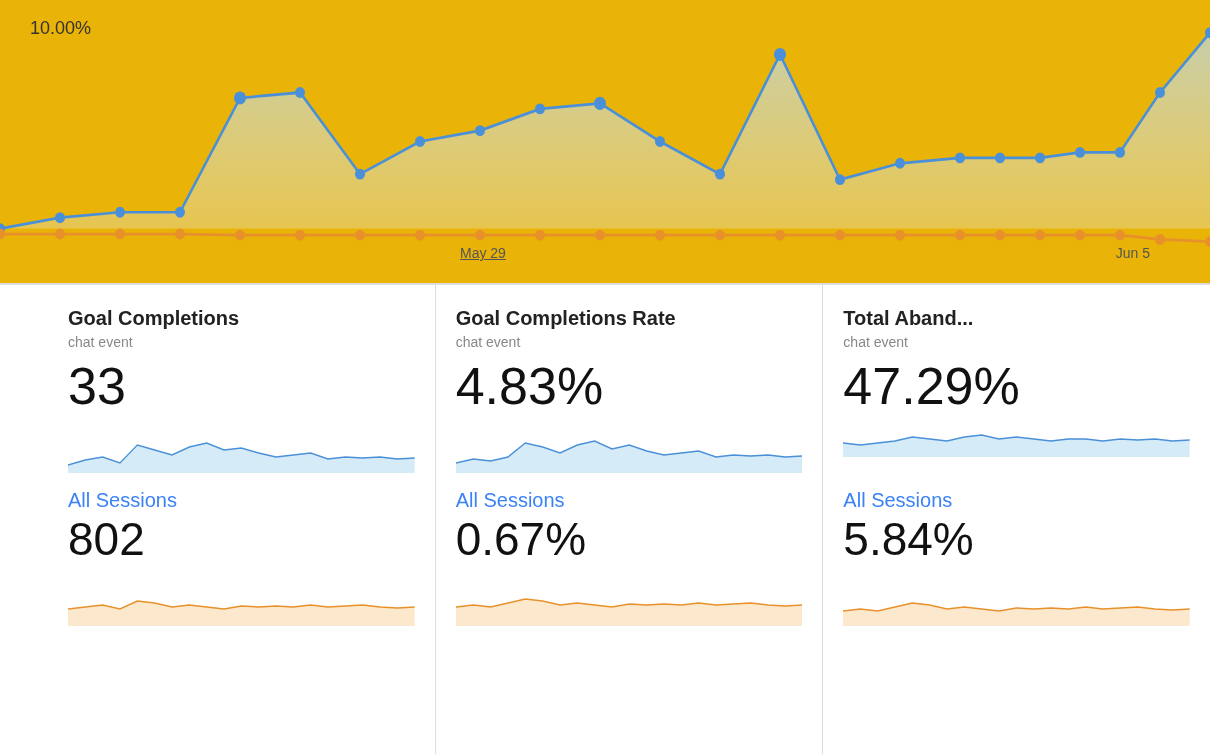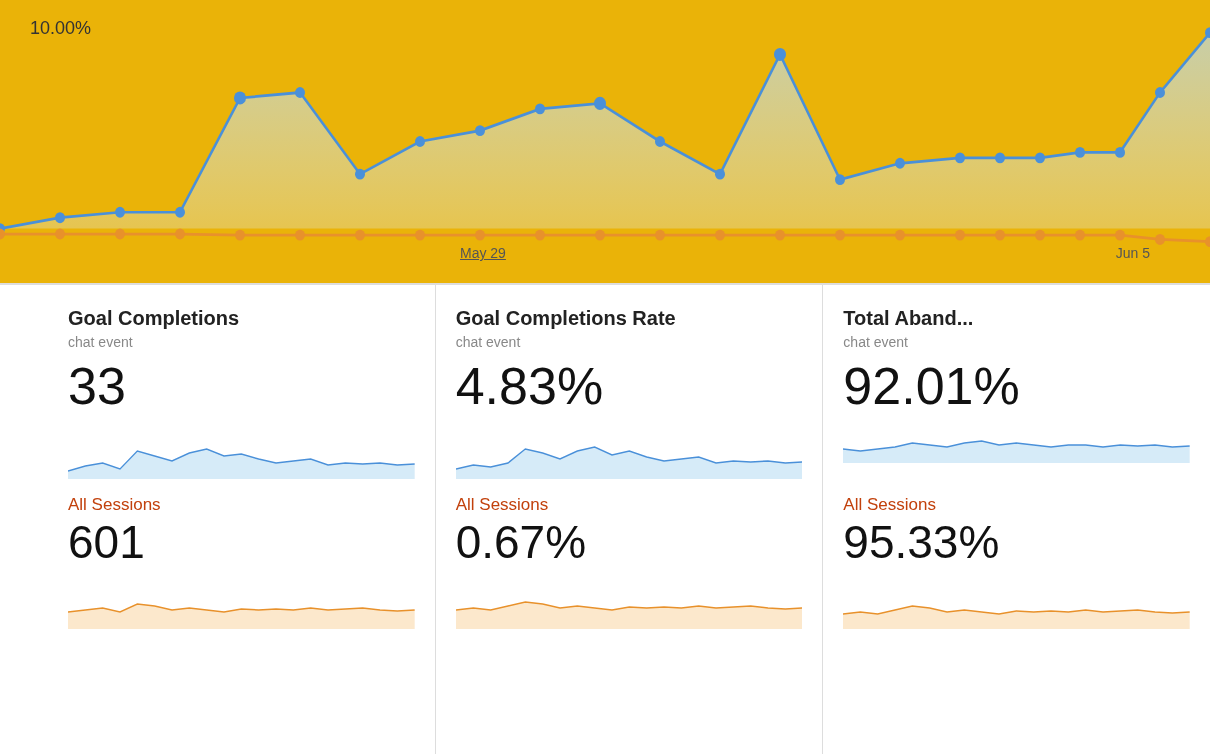--- a/index.html
+++ b/index.html
@@ -87,34 +87,33 @@
       font-size: 14px;
       color: #888;
       margin-bottom: 8px;
     }
 
     .metric-value {
       font-size: 52px;
       font-weight: normal;
       color: #111;
       line-height: 1.1;
-      margin-bottom: 6px;
       white-space: nowrap;
       overflow: hidden;
     }
 
     .mini-chart {
       width: 100%;
       height: 60px;
       margin-bottom: 14px;
     }
 
     .session-label {
-      font-size: 17px;
-      color: #c2410c;
+      font-size: 20px;
+      color: #3b82f6;
       margin-bottom: 2px;
     }
 
     .session-value {
       font-size: 46px;
       font-weight: normal;
       color: #111;
       line-height: 1.1;
       margin-bottom: 6px;
       white-space: nowrap;
@@ -203,21 +202,21 @@
   <div class="metric-card">
     <div class="metric-title">Goal Completions</div>
     <div class="metric-subtitle">chat event</div>
     <div class="metric-value">33</div>
 
     <svg class="mini-chart" viewBox="0 0 400 60" preserveAspectRatio="none" xmlns="http://www.w3.org/2000/svg">
       <polygon points="0,50 20,45 40,42 60,48 80,30 100,35 120,40 140,32 160,28 180,35 200,33 220,38 240,42 260,40 280,38 300,44 320,42 340,43 360,42 380,44 400,43 400,58 0,58" fill="#d6ebf8"></polygon>
       <polyline points="0,50 20,45 40,42 60,48 80,30 100,35 120,40 140,32 160,28 180,35 200,33 220,38 240,42 260,40 280,38 300,44 320,42 340,43 360,42 380,44 400,43" fill="none" stroke="#4a90d9" stroke-width="1.5"></polyline>
     </svg>
     <div class="session-label">All Sessions</div>
-    <div class="session-value">601</div>
+    <div class="session-value">802</div>
 
     <svg class="mini-chart-orange" viewBox="0 0 400 60" preserveAspectRatio="none" xmlns="http://www.w3.org/2000/svg">
       <polygon points="0,38 20,36 40,34 60,38 80,30 100,32 120,36 140,34 160,36 180,38 200,35 220,36 240,35 260,36 280,34 300,36 320,35 340,34 360,36 380,37 400,36 400,55 0,55" fill="#fce8cc"></polygon>
       <polyline points="0,38 20,36 40,34 60,38 80,30 100,32 120,36 140,34 160,36 180,38 200,35 220,36 240,35 260,36 280,34 300,36 320,35 340,34 360,36 380,37 400,36" fill="none" stroke="#e8912b" stroke-width="1.5"></polyline>
     </svg>
   </div>
 
   <div class="metric-card">
     <div class="metric-title">Goal Completions Rate</div>
     <div class="metric-subtitle">chat event</div>
@@ -230,26 +229,26 @@
     <div class="session-value">0.67%</div>
     <svg class="mini-chart-orange" viewBox="0 0 400 60" preserveAspectRatio="none" xmlns="http://www.w3.org/2000/svg">
       <polygon points="0,36 20,34 40,36 60,32 80,28 100,30 120,34 140,32 160,34 180,36 200,33 220,34 240,33 260,34 280,32 300,34 320,33 340,32 360,34 380,35 400,34 400,55 0,55" fill="#fce8cc"></polygon>
       <polyline points="0,36 20,34 40,36 60,32 80,28 100,30 120,34 140,32 160,34 180,36 200,33 220,34 240,33 260,34 280,32 300,34 320,33 340,32 360,34 380,35 400,34" fill="none" stroke="#e8912b" stroke-width="1.5"></polyline>
     </svg>
   </div>
 
   <div class="metric-card">
     <div class="metric-title">Total Aband...</div>
     <div class="metric-subtitle">chat event</div>
-    <div class="metric-value">92.01%</div>
+    <div class="metric-value">47.29%</div>
     <svg class="mini-chart" viewBox="0 0 400 60" preserveAspectRatio="none" xmlns="http://www.w3.org/2000/svg">
       <polygon points="0,28 20,30 40,28 60,26 80,22 100,24 120,26 140,22 160,20 180,24 200,22 220,24 240,26 260,24 280,24 300,26 320,24 340,25 360,24 380,26 400,25 400,42 0,42" fill="#d6ebf8"></polygon>
       <polyline points="0,28 20,30 40,28 60,26 80,22 100,24 120,26 140,22 160,20 180,24 200,22 220,24 240,26 260,24 280,24 300,26 320,24 340,25 360,24 380,26 400,25" fill="none" stroke="#4a90d9" stroke-width="1.5"></polyline>
     </svg>
     <div class="session-label">All Sessions</div>
-    <div class="session-value">95.33%</div>
+    <div class="session-value">5.84%</div>
     <svg class="mini-chart-orange" viewBox="0 0 400 60" preserveAspectRatio="none" xmlns="http://www.w3.org/2000/svg">
       <polygon points="0,40 20,38 40,40 60,36 80,32 100,34 120,38 140,36 160,38 180,40 200,37 220,38 240,37 260,38 280,36 300,38 320,37 340,36 360,38 380,39 400,38 400,55 0,55" fill="#fce8cc"></polygon>
       <polyline points="0,40 20,38 40,40 60,36 80,32 100,34 120,38 140,36 160,38 180,40 200,37 220,38 240,37 260,38 280,36 300,38 320,37 340,36 360,38 380,39 400,38" fill="none" stroke="#e8912b" stroke-width="1.5"></polyline>
     </svg>
   </div>
 
 </div>
 
 </body></html>

